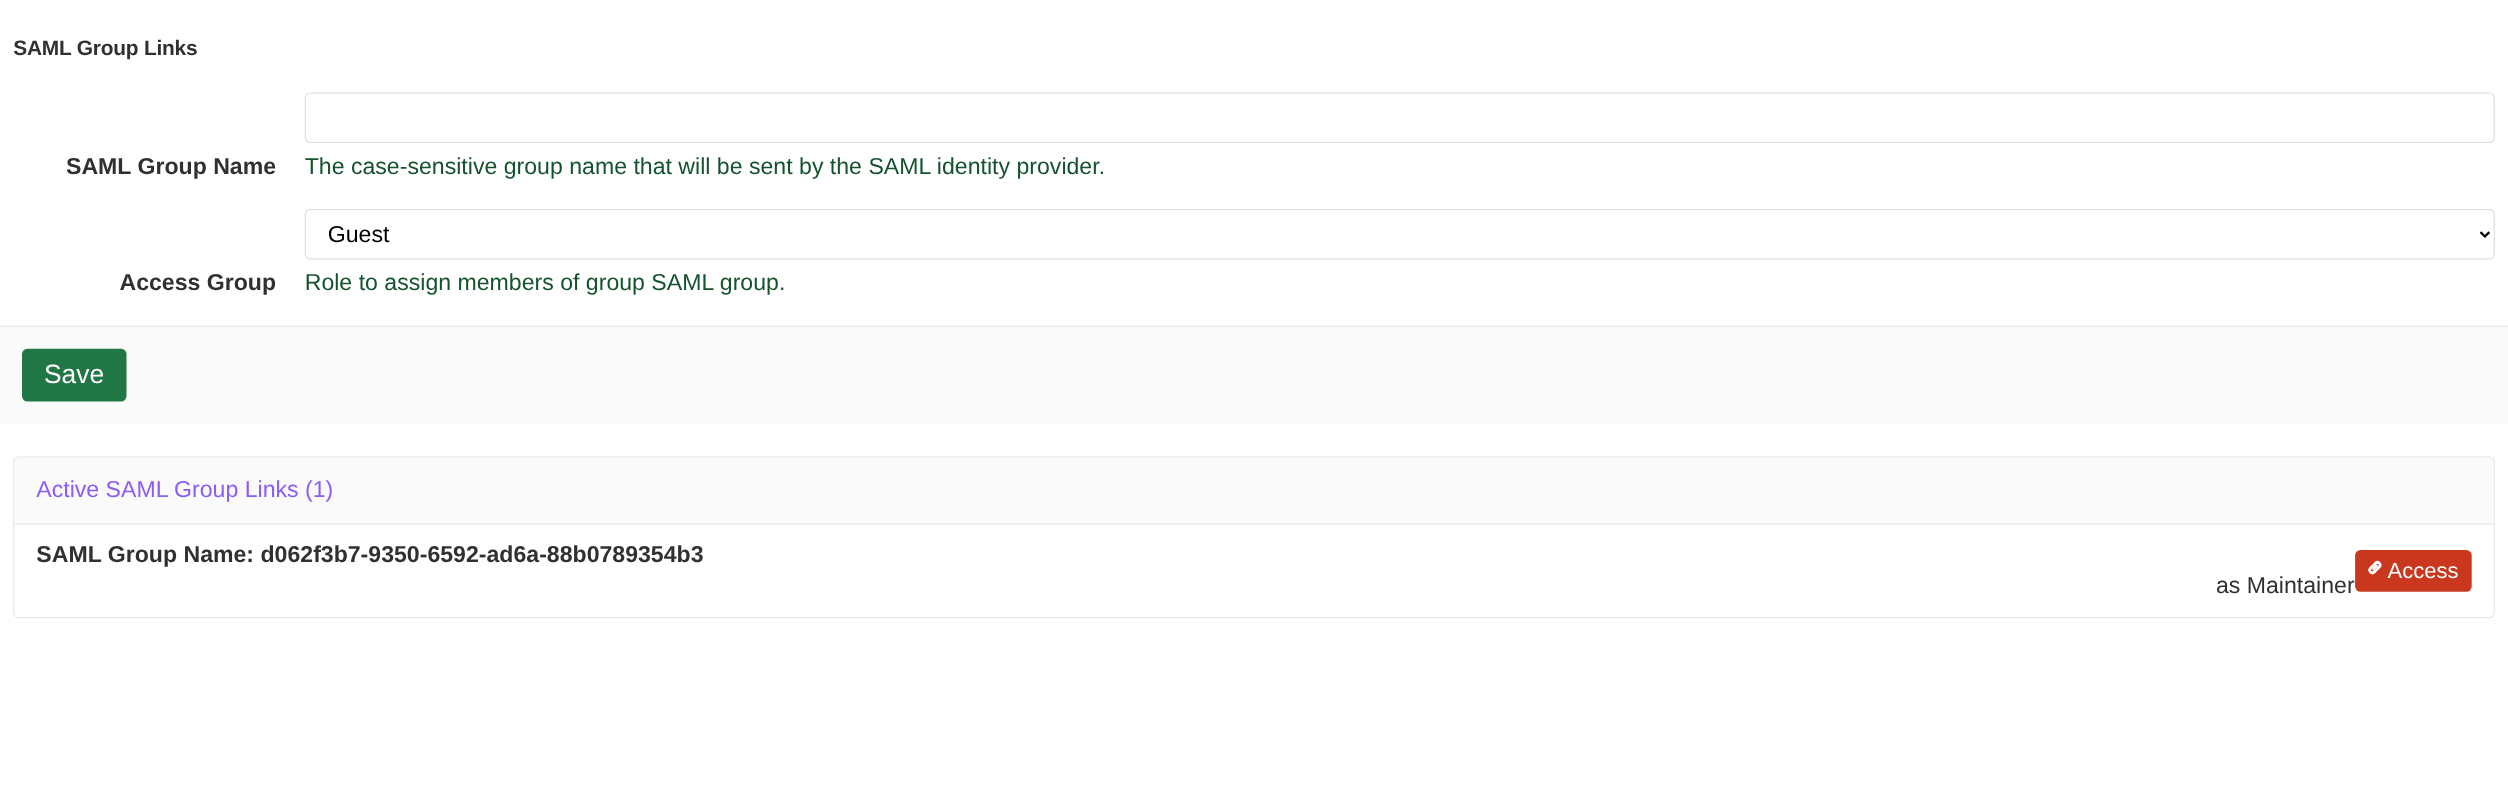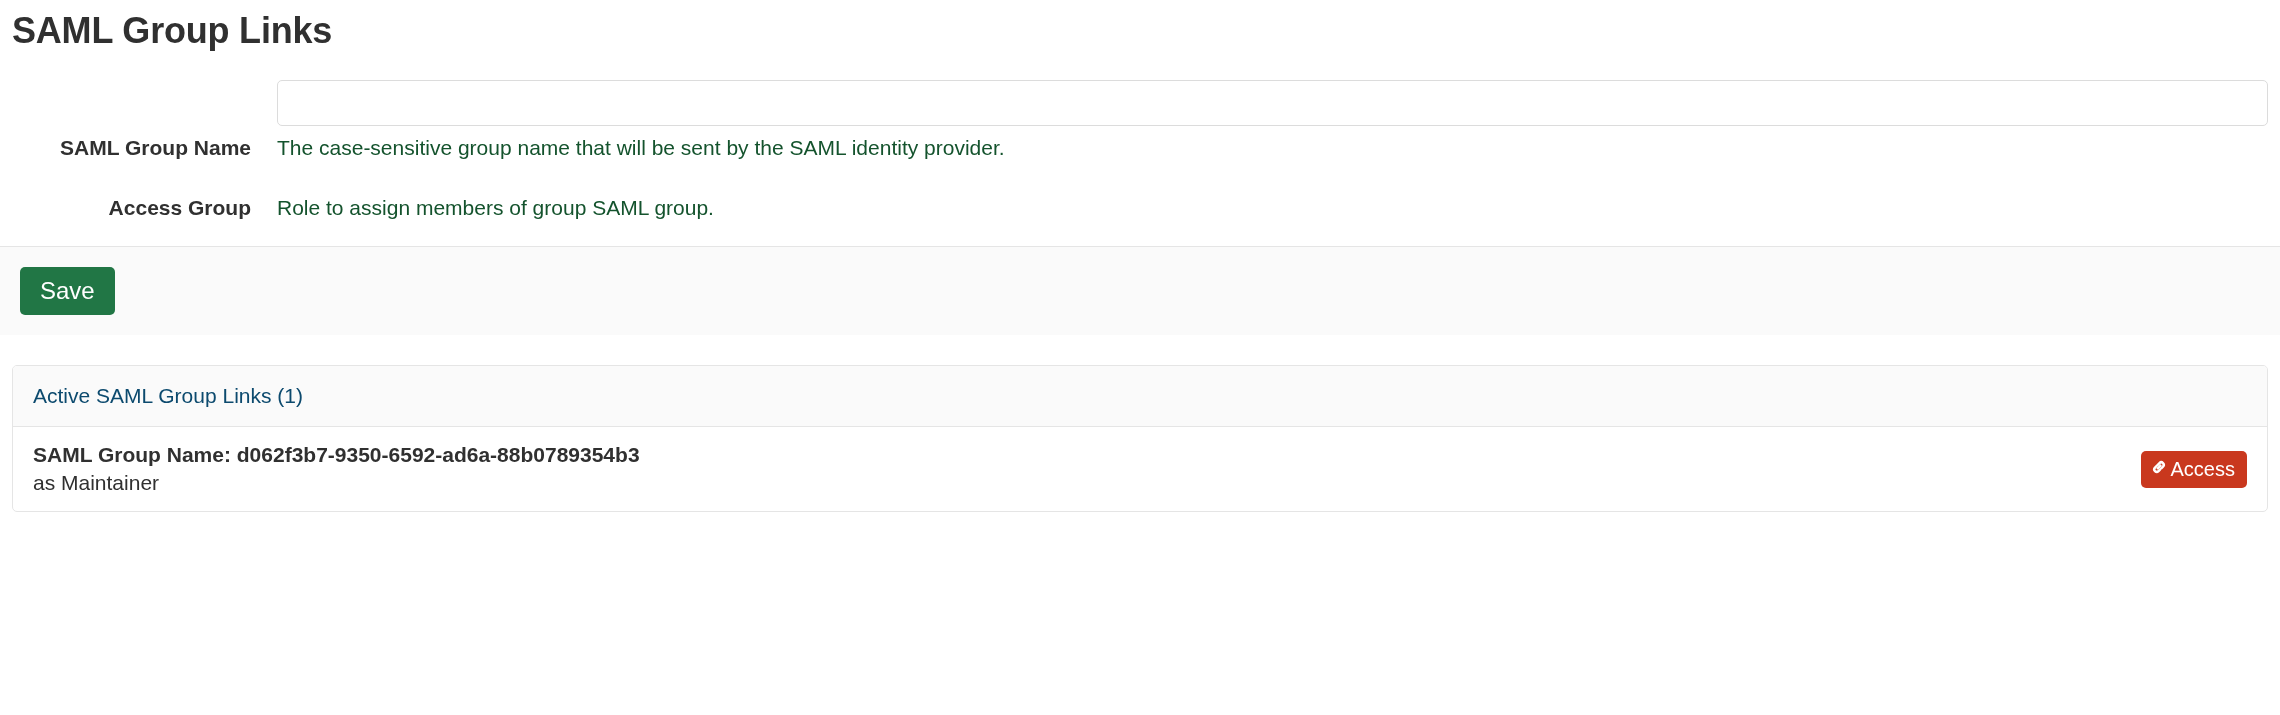--- a/index.html
+++ b/index.html
@@ -5,23 +5,23 @@
   * { box-sizing: border-box; }
   body {
     margin: 0;
     padding: 0 12px;
     font-family: -apple-system, BlinkMacSystemFont, "Segoe UI", Helvetica, Arial, sans-serif;
     color: #303030;
     font-size: 21px;
     background: #fff;
   }
   .section-title {
-    font-size: 36px;
+    font-size: 19px;
     font-weight: 700;
-    margin: 10px 0 28px 0;
+    margin: 34px 0 28px 0;
     letter-spacing: -0.2px;
   }
   .form-row {
     display: flex;
     align-items: flex-end;
     margin-bottom: 26px;
   }
   .label-col {
     width: 265px;
     flex: 0 0 265px;
@@ -79,30 +79,30 @@
     border: 1px solid #e5e5e5;
     border-radius: 5px;
     overflow: hidden;
     margin-bottom: 24px;
   }
   .panel-header {
     background: #fafafa;
     border-bottom: 1px solid #e5e5e5;
     padding: 18px 20px;
     font-size: 21px;
-    color: #0c4a6e;
+    color: #8b5cf6;
   }
   .panel-row {
     display: flex;
     align-items: center;
     padding: 16px 20px;
   }
   .panel-row-left { flex: 1; min-width: 0; }
   .panel-row-title { font-weight: 700; font-size: 21px; }
-  .panel-row-sub { font-size: 21px; margin-top: 4px; }
+  .panel-row-sub { font-size: 21px; margin-top: 4px; text-align: right; }
   .btn-remove {
     background: #c9381e;
     color: #fff;
     border: none;
     border-radius: 5px;
     padding: 6px 12px 6px 8px;
     font-size: 20px;
     font-weight: 500;
     cursor: pointer;
     display: inline-flex;
@@ -120,20 +120,23 @@
   <div class="label-col">SAML Group Name</div>
   <div class="input-col">
     <input type="text" class="text-input" value="" style="">
     <div class="help-text">The case-sensitive group name that will be sent by the SAML identity provider.</div>
   </div>
 </div>
 
 <div class="form-row">
   <div class="label-col">Access Group</div>
   <div class="input-col">
+    <select class="select-input">
+      <option>Guest</option>
+    </select>
     <div class="help-text">Role to assign members of group SAML group.</div>
   </div>
 </div>
 
 <div class="footer-bar">
   <button class="btn-save">Save</button>
 </div>
 
 <div class="panel">
   <div class="panel-header">Active SAML Group Links (1)</div>

